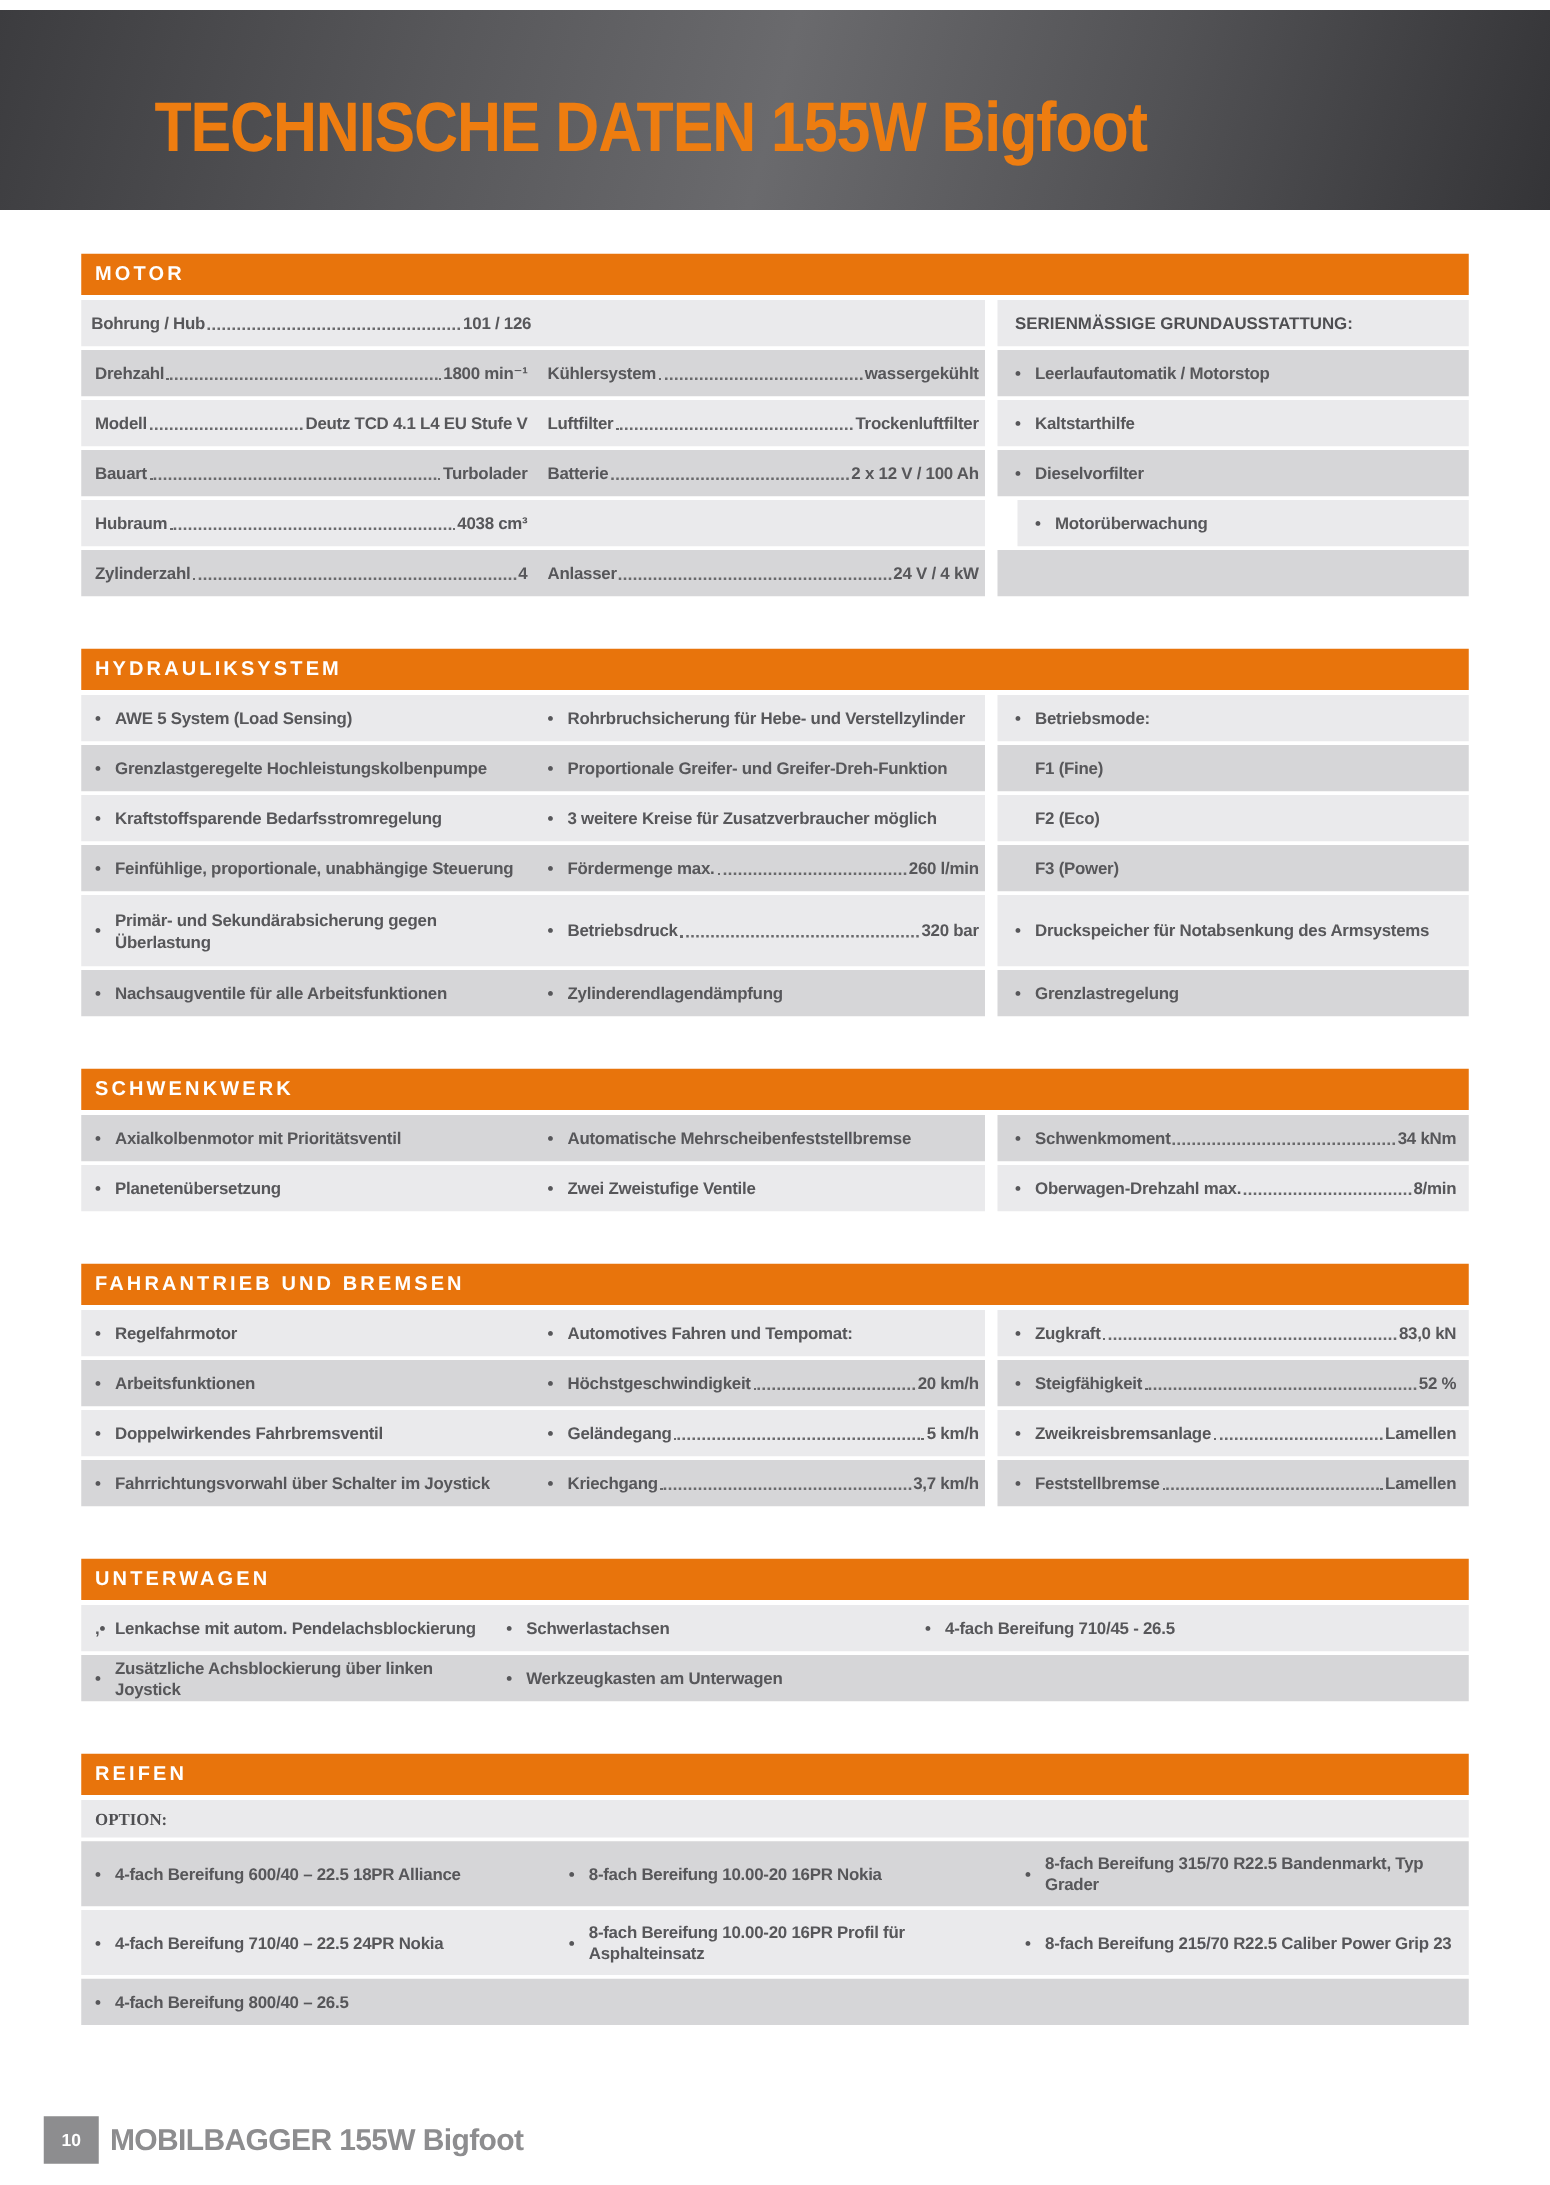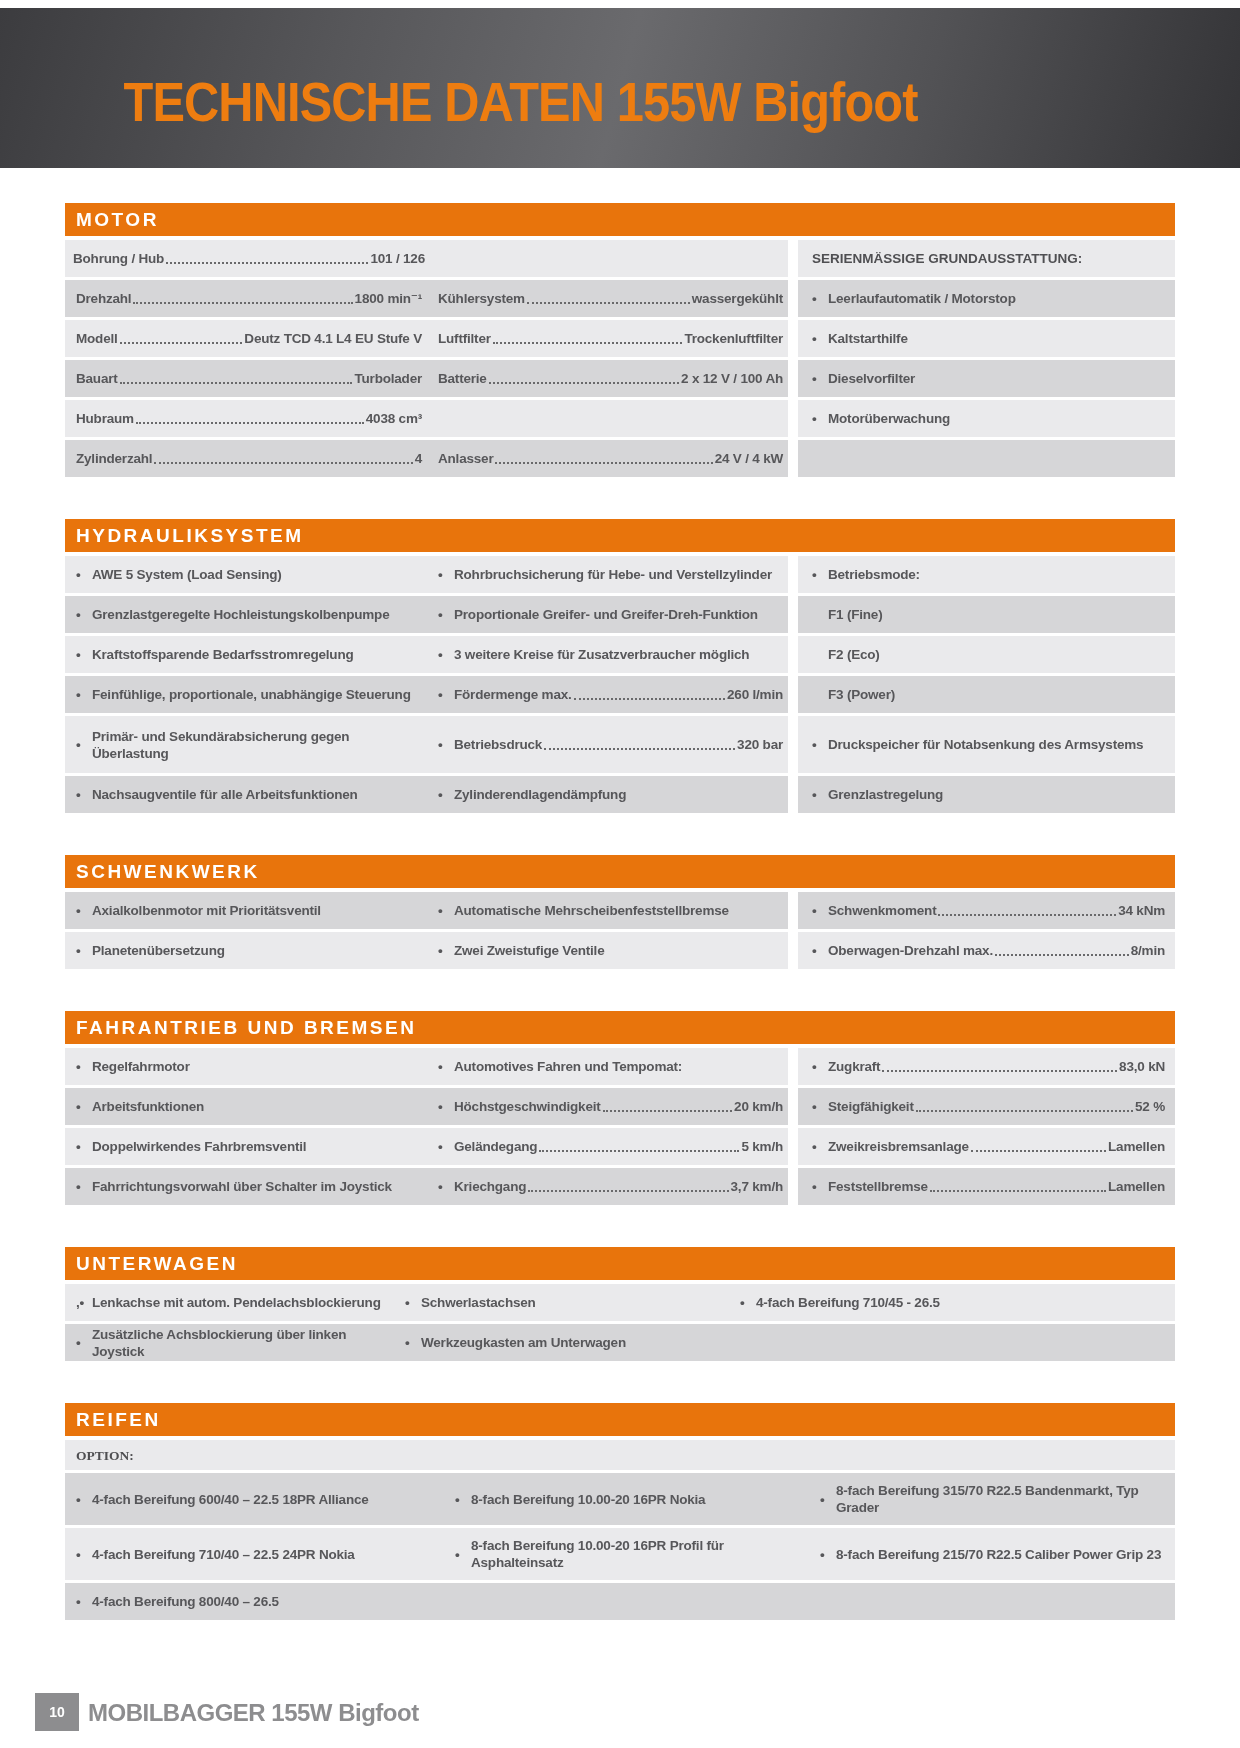--- a/index.html
+++ b/index.html
@@ -17,21 +17,21 @@
     margin:0;padding:66px 0 0 142px;
     font-size:56px;line-height:56px;font-weight:700;letter-spacing:-1px;
     color:#EE7D10;white-space:nowrap;
     transform:scaleX(0.87);transform-origin:left center;
   }
   
   .content{margin:35px 0 0 65px;width:1110px;}
   .sec + .sec{margin-top:42px;}
   .secbar{
     height:33px;background:#E8740C;color:#ffffff;
-    font-size:19px;font-weight:700;letter-spacing:2.5px;
+    font-size:16px;font-weight:700;letter-spacing:2.5px;
     display:flex;align-items:center;padding-left:11px;margin-bottom:4px;
   }
   .row{display:flex;margin-bottom:3px;}
   .bandL{display:grid;width:723px;margin-right:10px;}
   .bandR{flex:1;display:grid;grid-template-columns:1fr;}
   .bandF{flex:1;display:grid;}
   .light{background:#EAEAEC;}
   .dark{background:#D6D6D8;}
   .cell{
     display:flex;align-items:center;min-width:0;
@@ -148,21 +148,21 @@
             </span>
           </div>
         </div>
         <div class="bandR dark">
           <div class="cell">
             <span class="blt">•</span>
             <span class="txt">Dieselvorfilter</span>
           </div>
         </div>
       </div>
-      <div class="row" style="height: 37px;">
+      <div class="row" style="height: 37px; gap: 16px;">
         <div class="bandL light" style="grid-template-columns: 365px 1fr;">
           <div class="cell">
             <span class="kv">
               <span class="lbl">Hubraum</span>
               <span class="dots"></span>
               <span class="val">4038 cm³</span>
             </span>
           </div>
         </div>
         <div class="bandR light">

